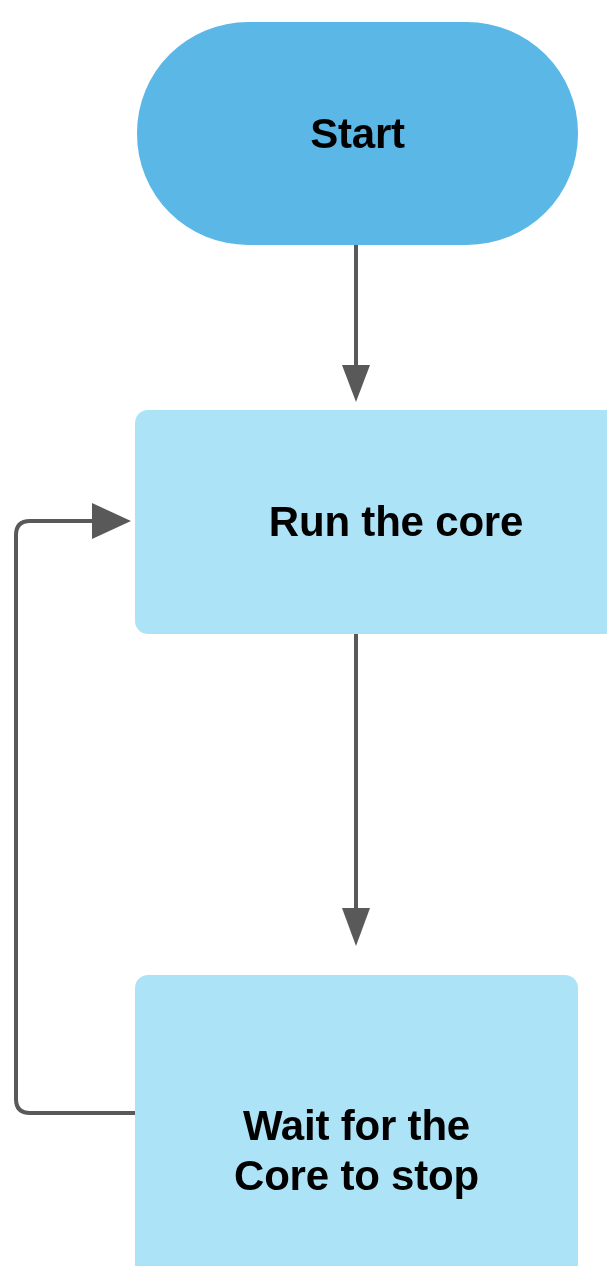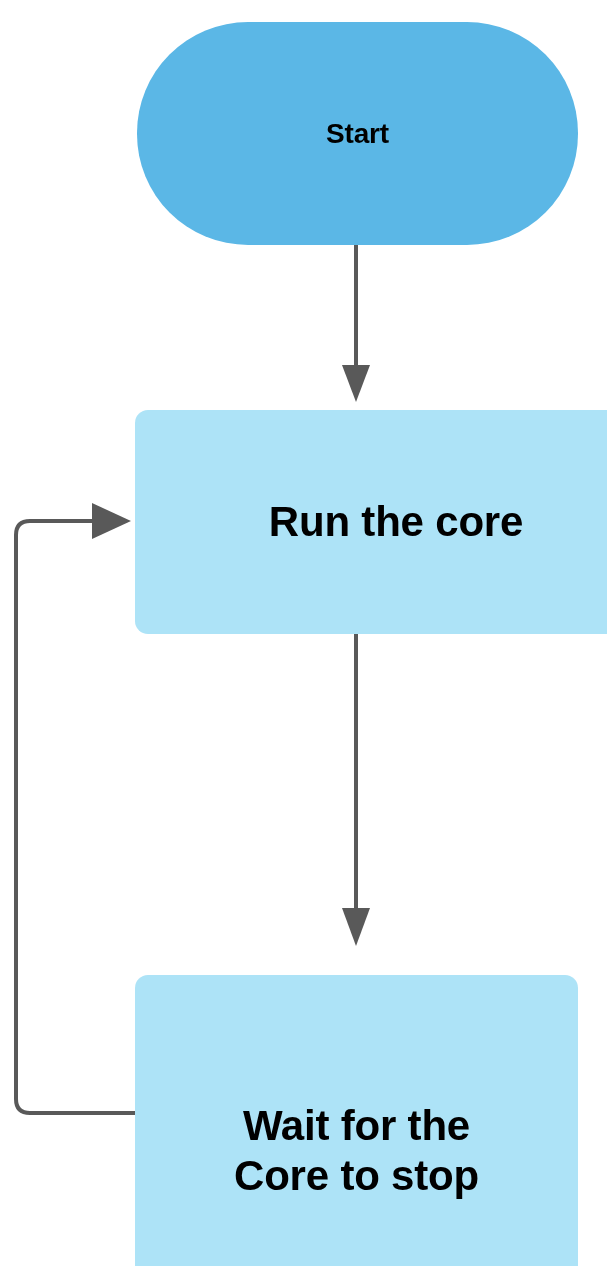--- a/index.html
+++ b/index.html
@@ -43,21 +43,21 @@
     white-space: pre-line;
     padding: 0 10px;
   }
   #node-start {
     left: 137px;
     top: 22px;
     width: 441px;
     height: 223px;
     background: #5BB7E6;
     border-radius: 111px;
-    font-size: 28px;
+    font-size: 42px;
   }
   #node-run {
     left: 135px;
     top: 410px;
     width: 522px;
     height: 224px;
     background: #ADE3F7;
     border-radius: 13px;
     font-size: 42px;
   }

